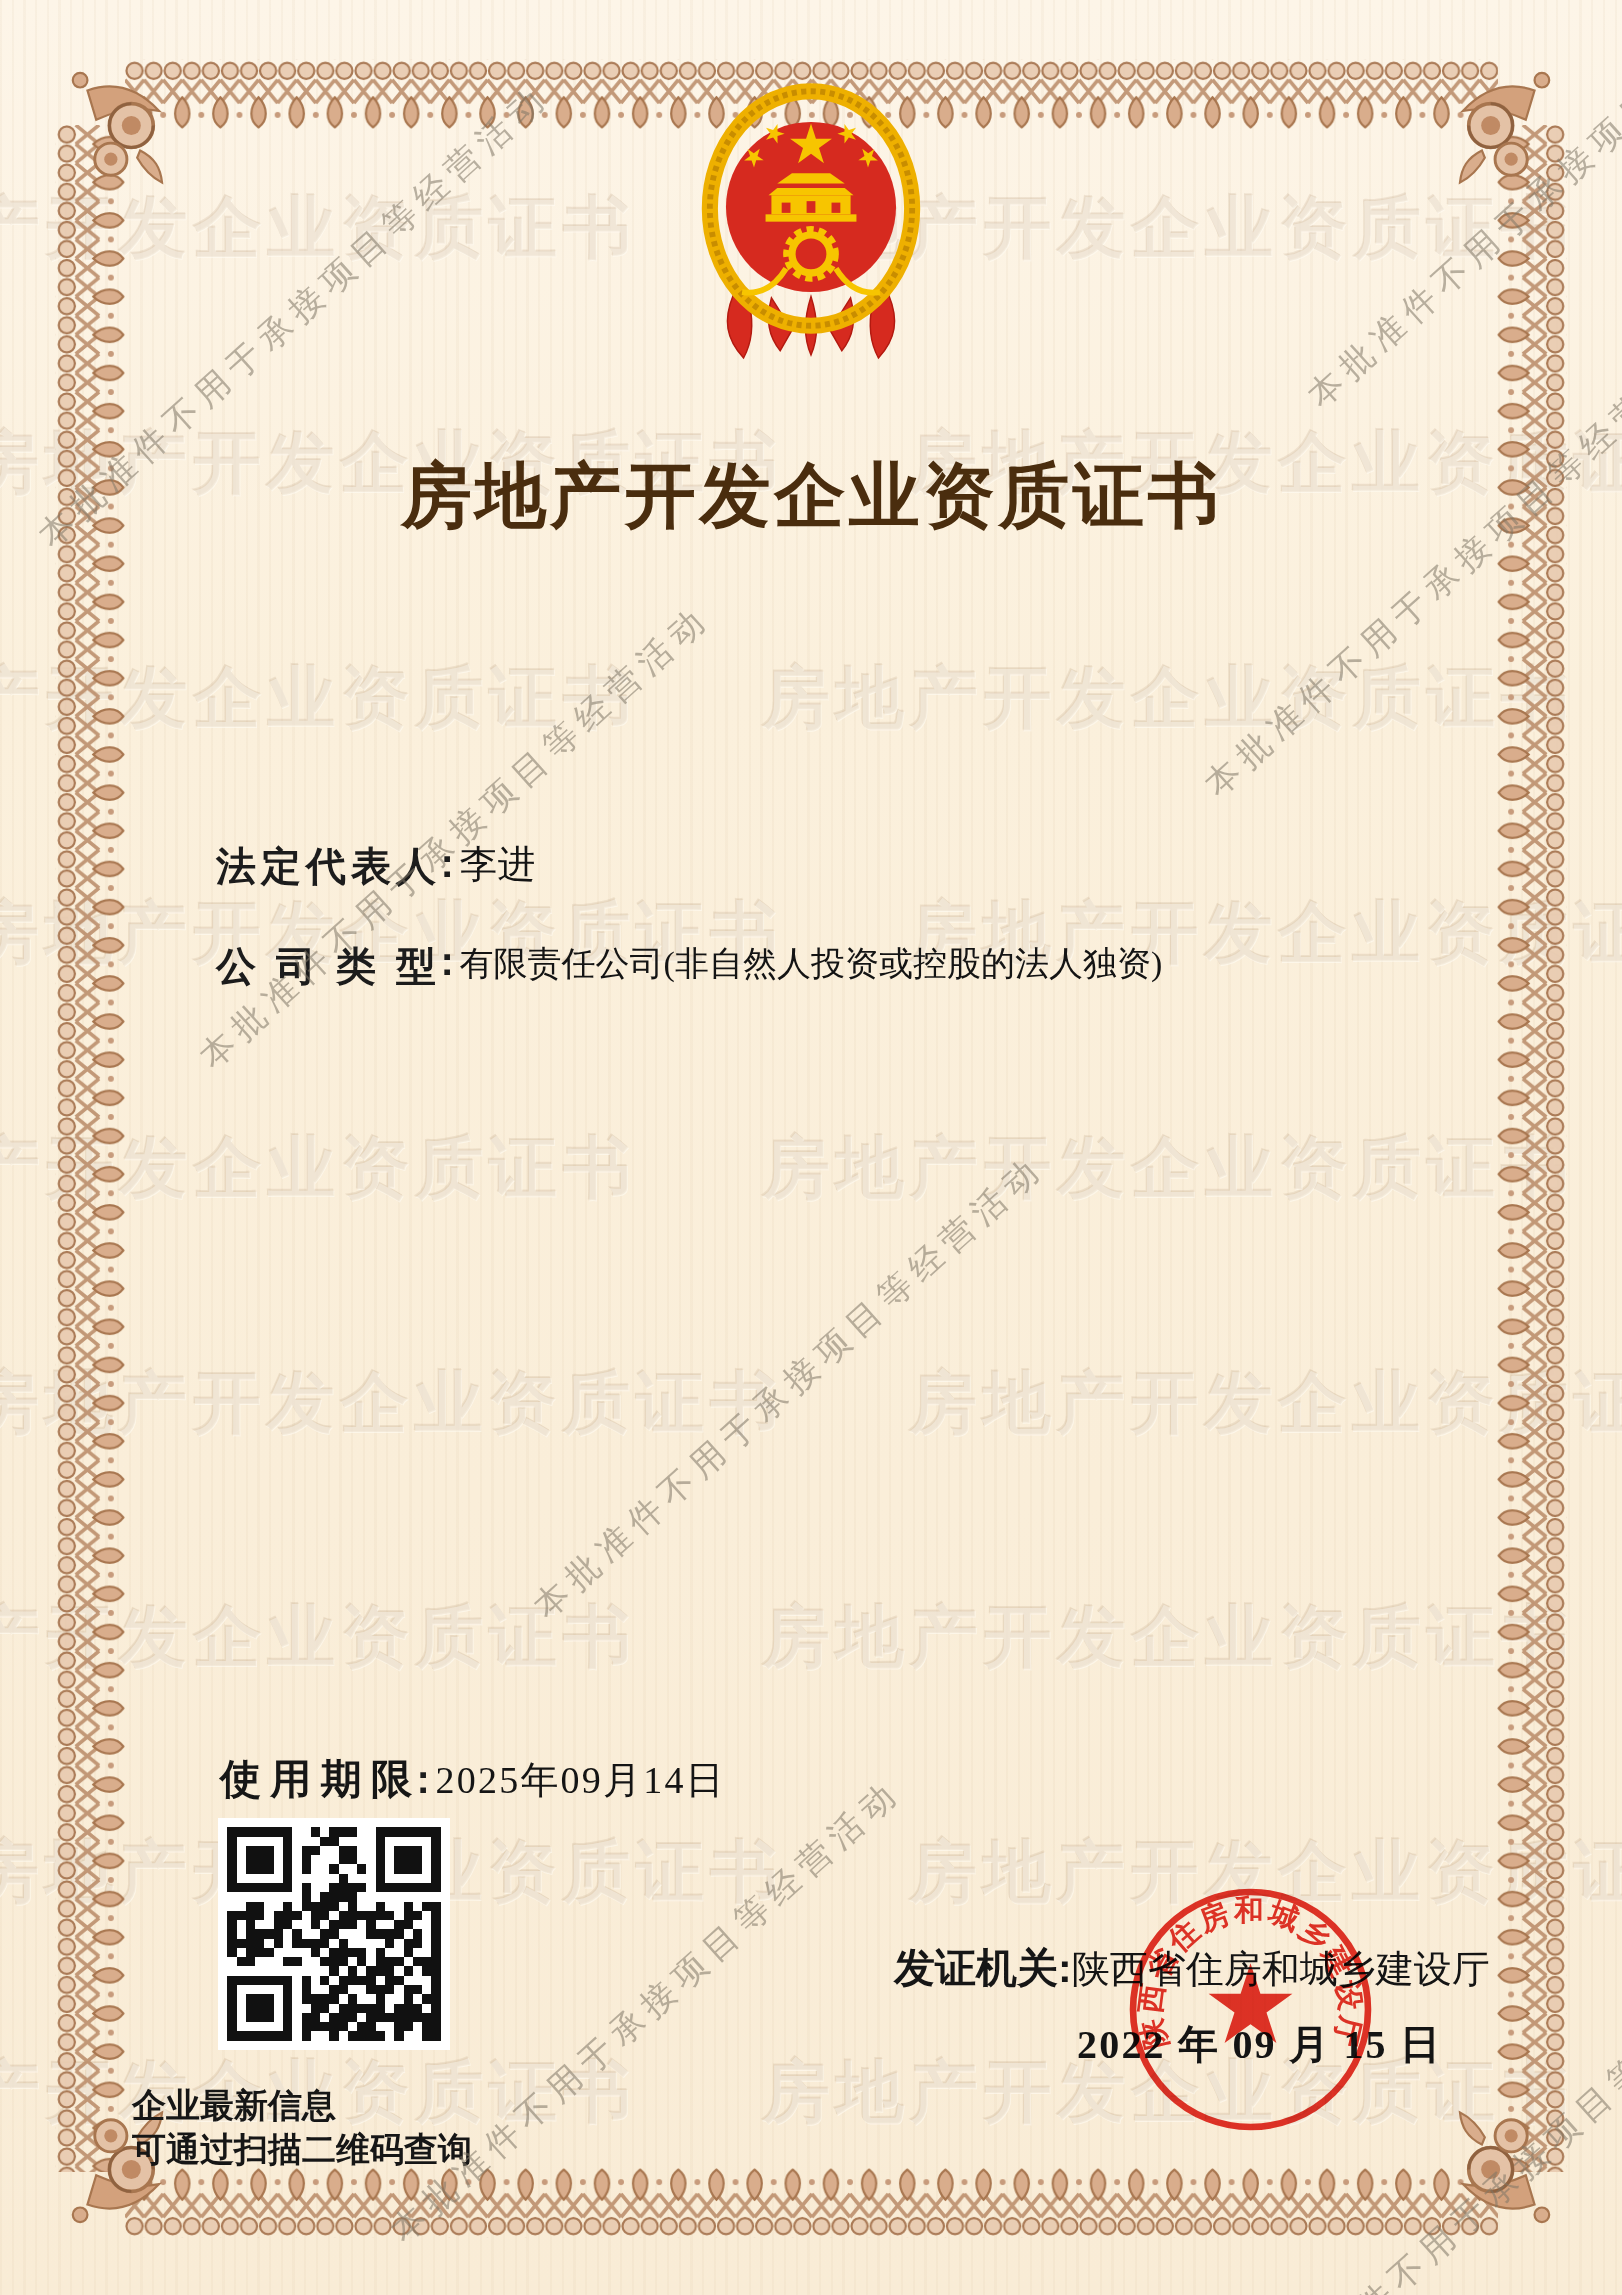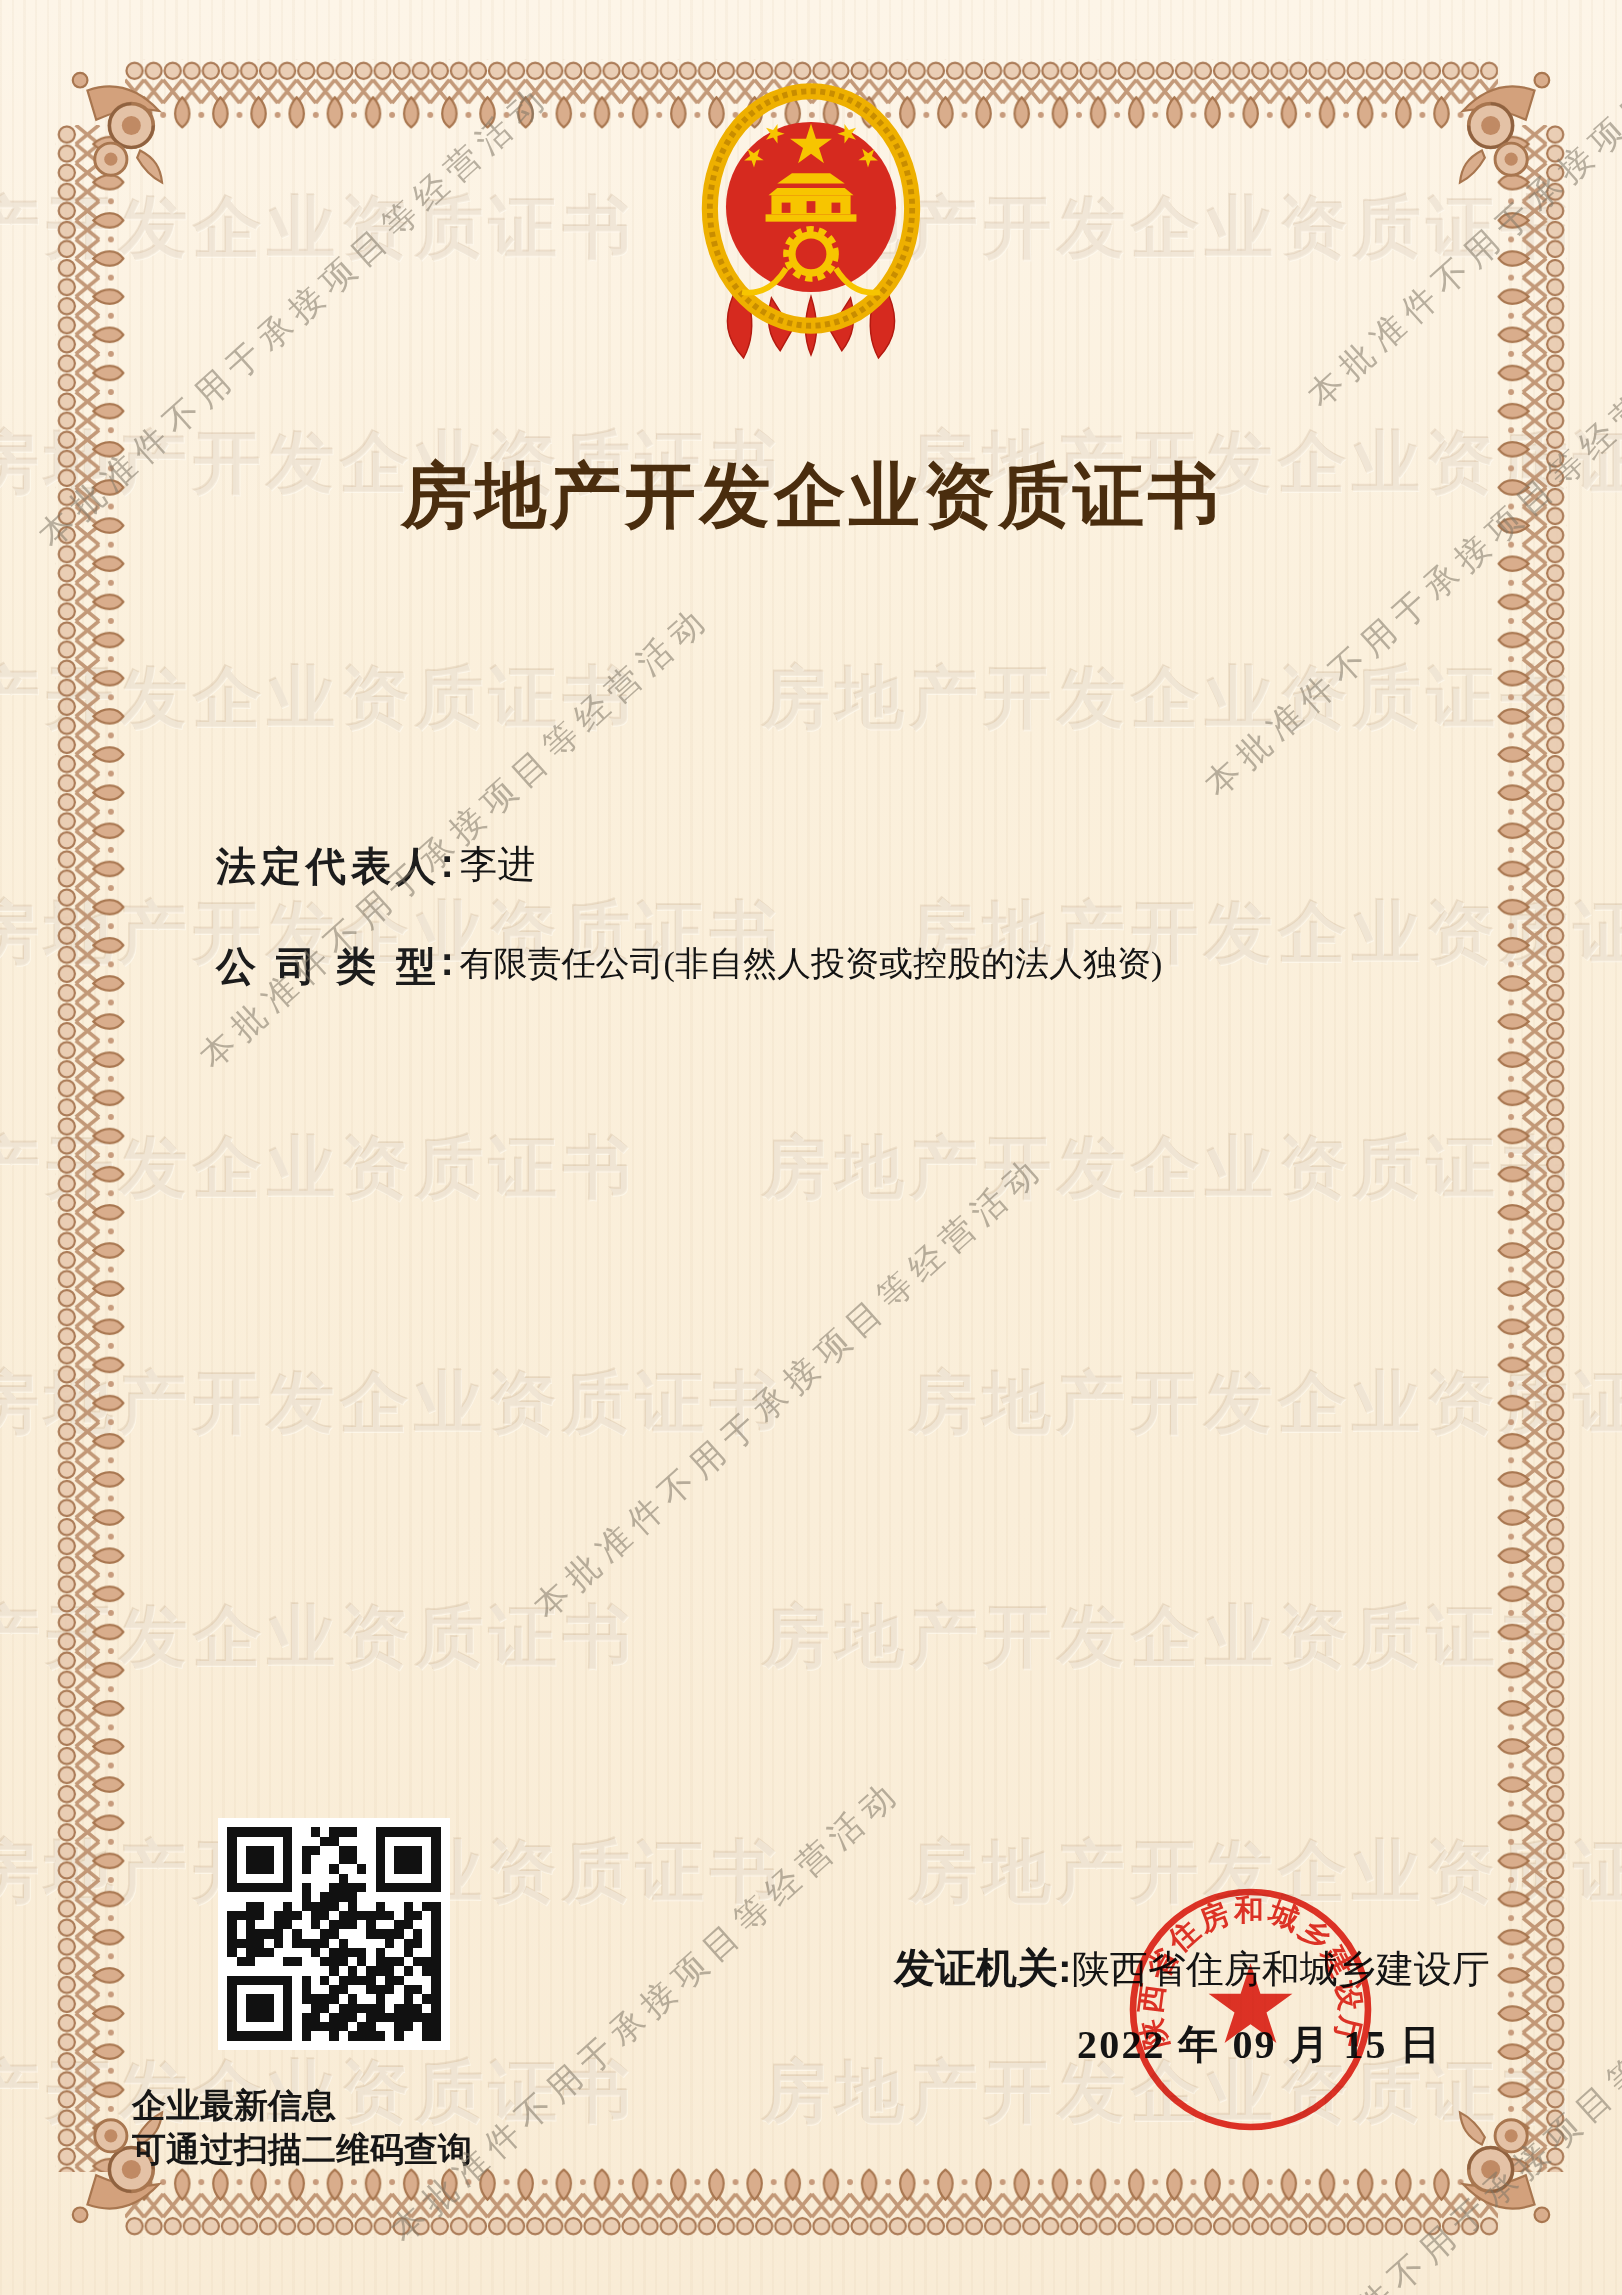--- a/index.html
+++ b/index.html
@@ -174,20 +174,23 @@
 
     <div class="title">房地产开发企业资质证书</div>
 
     <div class="frow" style="top:839px">
       <span class="f-label">法定代表人</span><span class="f-colon">:</span><span class="f-value">李进</span>
     </div>
     <div class="frow" style="top:939px">
       <span class="f-label">公司类型</span><span class="f-colon">:</span><span class="f-value small">有限责任公司(非自然人投资或控股的法人独资)</span>
     </div>
 
+    <div class="frow" style="top:1752px;left:220px">
+      <span class="valid-label">使用期限</span><span class="f-colon">:</span><span class="f-value" style="letter-spacing:2.2px">2025年09月14日</span>
+    </div>
 
     <svg class="qr" id="qr-svg" width="232" height="232" viewBox="0 0 25 25" shape-rendering="crispEdges">
       <rect width="25" height="25" fill="#ffffff"></rect>
       <g id="qr-modules" fill="#111111">
           <rect x="10" y="1" width="1" height="1"></rect>
           <rect x="12" y="1" width="1" height="1"></rect>
           <rect x="13" y="1" width="1" height="1"></rect>
           <rect x="14" y="1" width="1" height="1"></rect>
           <rect x="11" y="2" width="1" height="1"></rect>
           <rect x="12" y="2" width="1" height="1"></rect>

